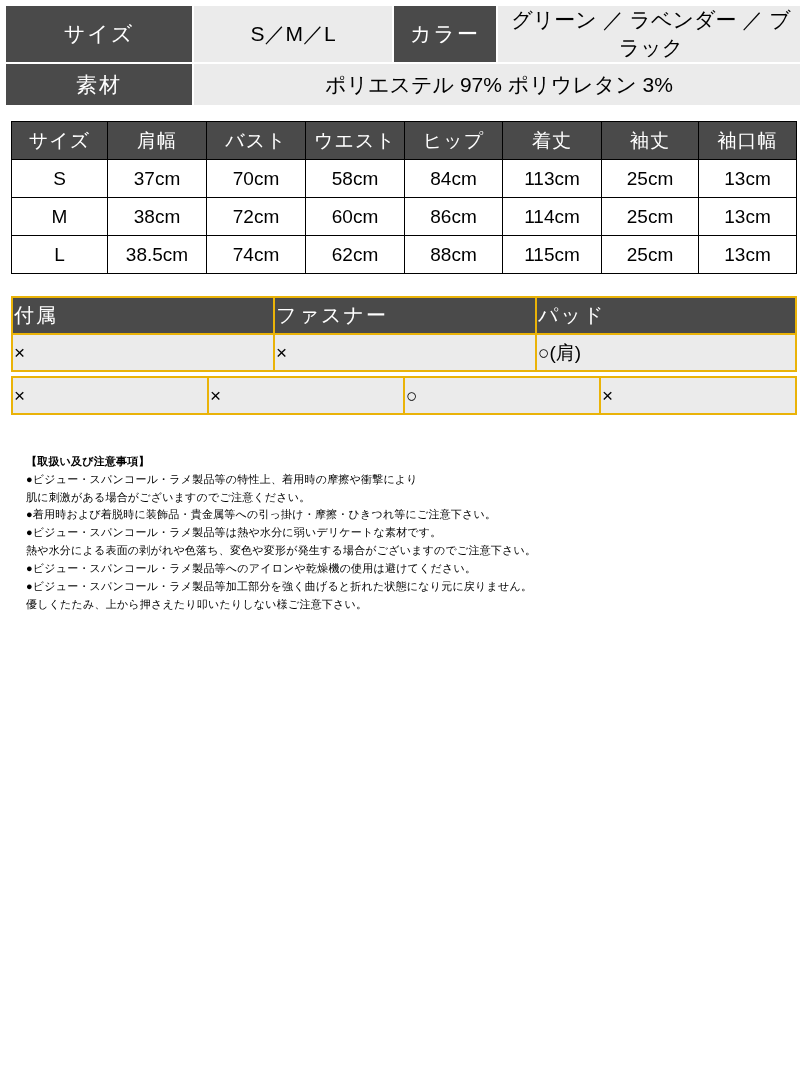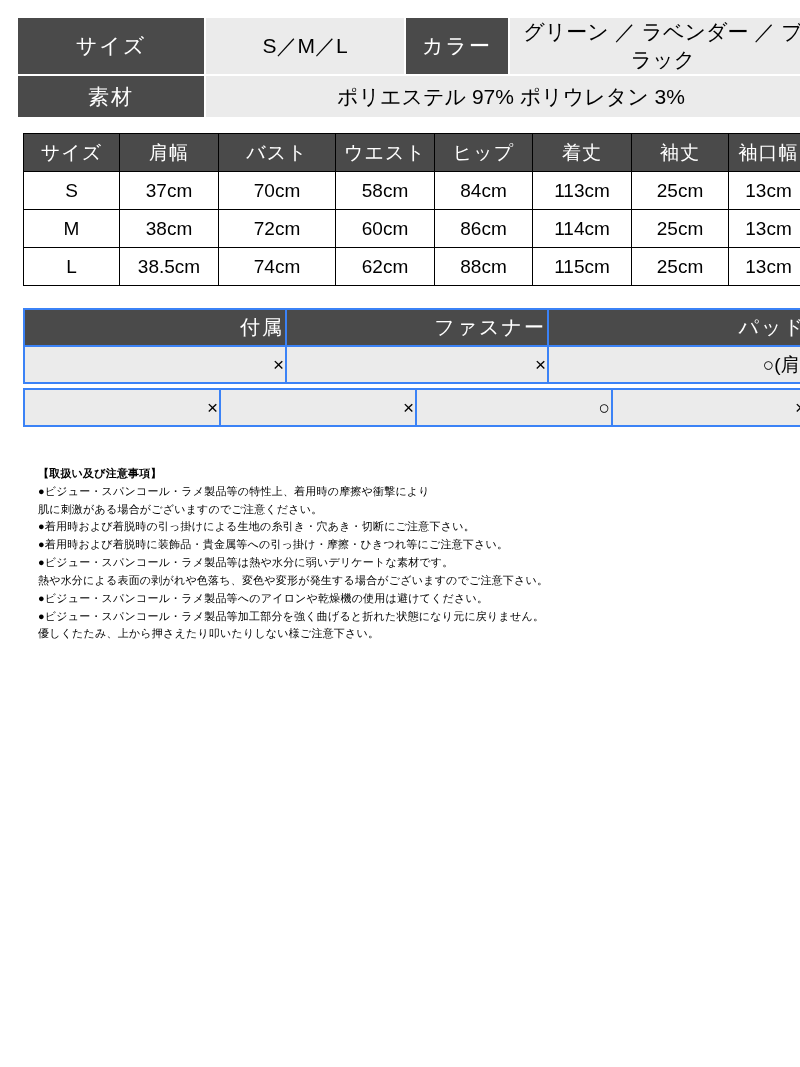--- a/index.html
+++ b/index.html
@@ -10,21 +10,21 @@
   body {
     width: 800px;
     height: 1067px;
     font-family: "Liberation Sans", sans-serif;
     color: #000000;
     position: relative;
     overflow: hidden;
   }
   .page {
     width: 800px;
-    padding: 16px;
+    padding: 4px;
     box-sizing: border-box;
   }
 
   table {
     border-collapse: collapse;
     table-layout: fixed;
   }
 
   
   .t-spec {
@@ -76,23 +76,23 @@
   }
 
   
   .t-attr {
     width: 786px;
     margin: 0 7px 0 7px;
   }
   .t-attr td {
     height: 37px;
     font-size: 20px;
-    text-align: right;
+    text-align: left;
     vertical-align: middle;
-    border: 2px solid #3b82f6;
+    border: 2px solid #eab308;
     box-sizing: border-box;
   }
   .t-attr .hd-dark { letter-spacing: 2px; }
   .t-attr .val {
     background: #ebebeb;
     font-size: 19px;
   }
   .gap-sm { height: 4px; }
 
   
@@ -124,21 +124,21 @@
       <td class="cell-light" colspan="3">ポリエステル 97%  ポリウレタン 3%</td>
     </tr>
   </tbody>
     </table>
 
   <table class="t-meas">
     <thead>
       <tr>
         <th style="width:96px">サイズ</th>
         <th style="width:99px">肩幅</th>
-        <th style="width:117px">バスト</th>
+        <th style="width:99px">バスト</th>
         <th style="width:99px">ウエスト</th>
         <th style="width:98px">ヒップ</th>
         <th style="width:99px">着丈</th>
         <th style="width:97px">袖丈</th>
         <th>袖口幅</th>
       </tr>
     </thead>
     <tbody>
       <tr>
         <td>S</td>
@@ -198,21 +198,20 @@
       <td class="val">○</td>
       <td class="val">×</td>
     </tr>
   </tbody>
     </table>
 
   <div class="notes">
     <div class="title">【取扱い及び注意事項】</div>
     <div>●ビジュー・スパンコール・ラメ製品等の特性上、着用時の摩擦や衝撃により</div>
     <div>肌に刺激がある場合がございますのでご注意ください。</div>
-    <div>●着用時および着脱時の引っ掛けによる生地の糸引き・穴あき・切断にご注意下さい。</div>
     <div>●着用時および着脱時に装飾品・貴金属等への引っ掛け・摩擦・ひきつれ等にご注意下さい。</div>
     <div>●ビジュー・スパンコール・ラメ製品等は熱や水分に弱いデリケートな素材です。</div>
     <div>熱や水分による表面の剥がれや色落ち、変色や変形が発生する場合がございますのでご注意下さい。</div>
     <div>●ビジュー・スパンコール・ラメ製品等へのアイロンや乾燥機の使用は避けてください。</div>
     <div>●ビジュー・スパンコール・ラメ製品等加工部分を強く曲げると折れた状態になり元に戻りません。</div>
     <div>優しくたたみ、上から押さえたり叩いたりしない様ご注意下さい。</div>
   </div>
 
 </div>
 

